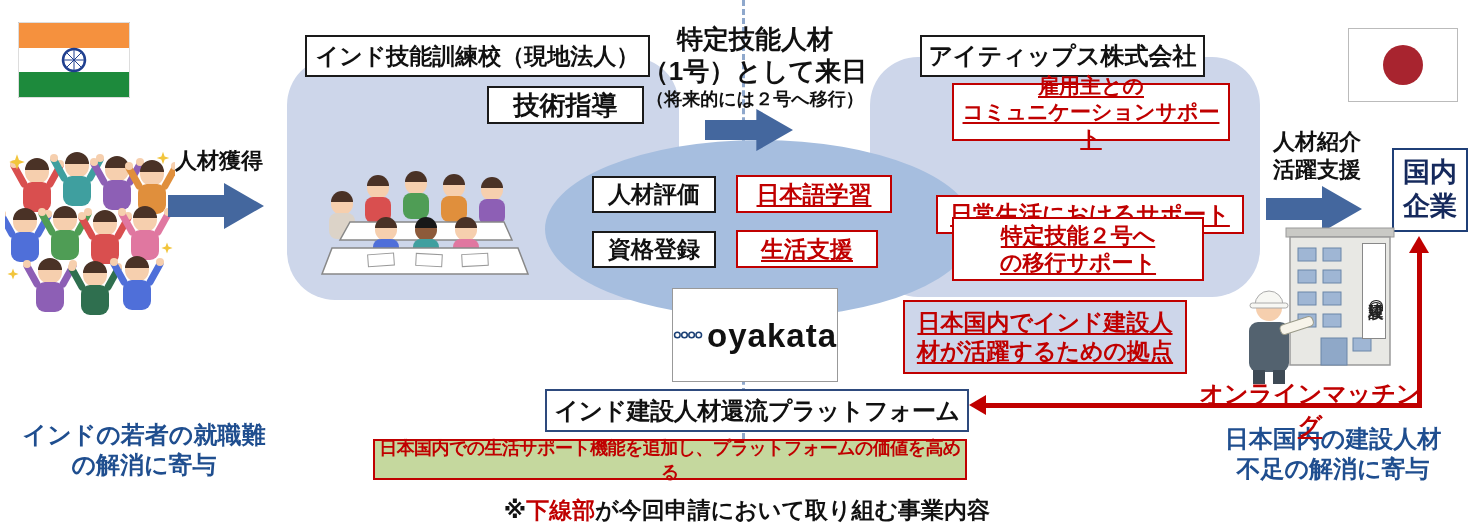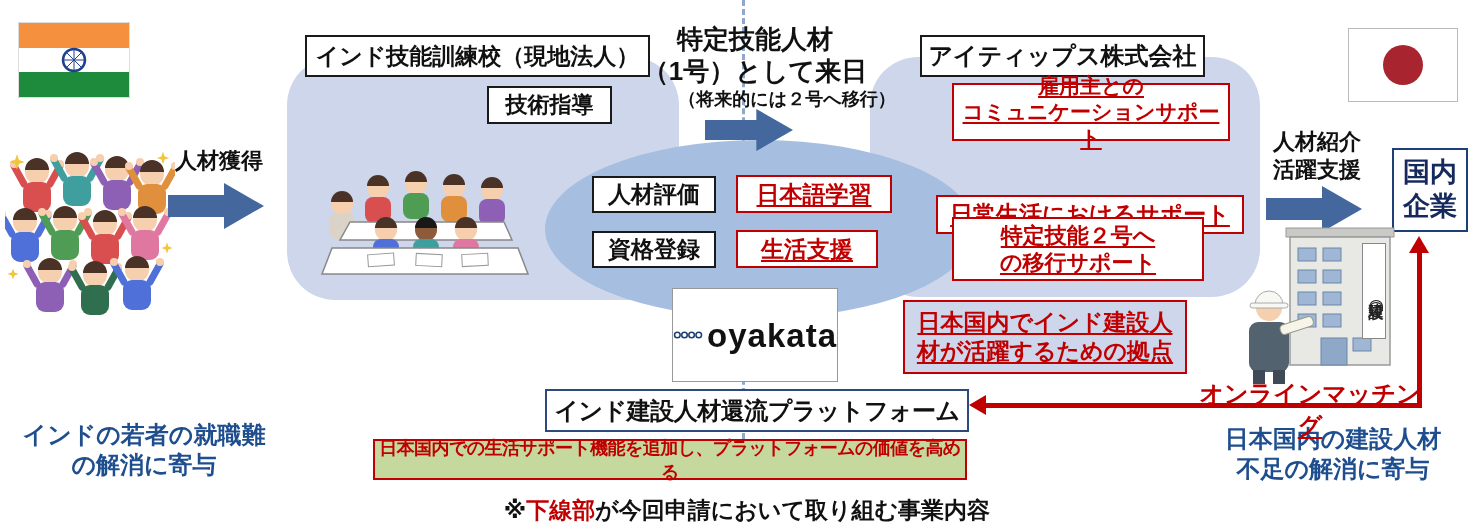--- a/index.html
+++ b/index.html
@@ -81,21 +81,21 @@
     <use href="#star1" transform="translate(8,146) scale(0.8)"></use>
     <use href="#star1" transform="translate(162,120) scale(0.8)"></use>
   </svg>
 
   <div class="t" style="left:175px;top:146px;font-size:22px;">人材獲得</div>
   <svg class="arrowsvg" style="left:168px;top:183px;" width="96" height="46" viewBox="0 0 96 46">
     <polygon points="0,12 56,12 56,0 96,23 56,46 56,34 0,34" fill="var(--arrow-blue)"></polygon>
   </svg>
 
   <div class="wbox" style="left:305px;top:35px;width:345px;height:42px;font-size:23px;">インド技能訓練校（現地法人）</div>
-  <div class="wbox" style="left:487px;top:86px;width:125px;height:38px;font-size:22px;">技術指導</div>
+  <div class="wbox" style="left:487px;top:86px;width:157px;height:38px;font-size:26px;">技術指導</div>
 
   <svg class="illus" style="left:320px;top:148px;" width="210" height="148" viewBox="0 0 210 148">
     <defs>
       <g id="p2">
         <circle cx="0" cy="-16" r="11" fill="#f6cfae"></circle>
         <path d="M-11,-18 a11,11 0 0 1 22,0" fill="#4a3226"></path>
         <rect x="-13" y="-7" width="26" height="26" rx="8" fill="currentColor"></rect>
       </g>
     </defs>
     <use href="#p2" transform="translate(22,72)" color="#dcd3c8"></use>
@@ -112,21 +112,21 @@
     </g>
     <use href="#p2" transform="translate(146,98)" color="#e077a0"></use>
     <polygon points="12,100 198,100 208,126 2,126" fill="#fff" stroke="#888" stroke-width="1.5"></polygon>
     <rect x="48" y="106" width="26" height="12" fill="#fff" stroke="#999" transform="rotate(-4 60 112)"></rect>
     <rect x="96" y="106" width="26" height="12" fill="#fff" stroke="#999" transform="rotate(3 108 112)"></rect>
     <rect x="142" y="106" width="26" height="12" fill="#fff" stroke="#999" transform="rotate(-3 154 112)"></rect>
   </svg>
 
   <div class="t" style="left:640px;top:22px;width:230px;text-align:center;font-size:26px;z-index:3;">特定技能人材</div>
   <div class="t" style="left:640px;top:54px;width:230px;text-align:center;font-size:26px;z-index:3;">（1号）として来日</div>
-  <div class="t" style="left:672px;top:87px;width:230px;text-align:center;font-size:18px;z-index:3;">（将来的には２号へ移行）</div>
+  <div class="t" style="left:640px;top:87px;width:230px;text-align:center;font-size:18px;z-index:3;">（将来的には２号へ移行）</div>
   <svg class="arrowsvg" style="left:705px;top:106px;" width="88" height="48" viewBox="0 0 96 46">
     <polygon points="0,12 56,12 56,0 96,23 56,46 56,34 0,34" fill="var(--arrow-blue)"></polygon>
   </svg>
 
   <div class="wbox" style="left:592px;top:176px;width:124px;height:37px;font-size:23px;">人材評価</div>
   <div class="wbox rbox u" style="left:736px;top:175px;width:156px;height:38px;font-size:23px;">日本語学習</div>
   <div class="wbox" style="left:592px;top:231px;width:124px;height:37px;font-size:23px;">資格登録</div>
   <div class="wbox rbox u" style="left:736px;top:230px;width:142px;height:38px;font-size:23px;">生活支援</div>
 
   <div class="wbox" style="left:920px;top:35px;width:285px;height:42px;font-size:24px;">アイティップス株式会社</div>

